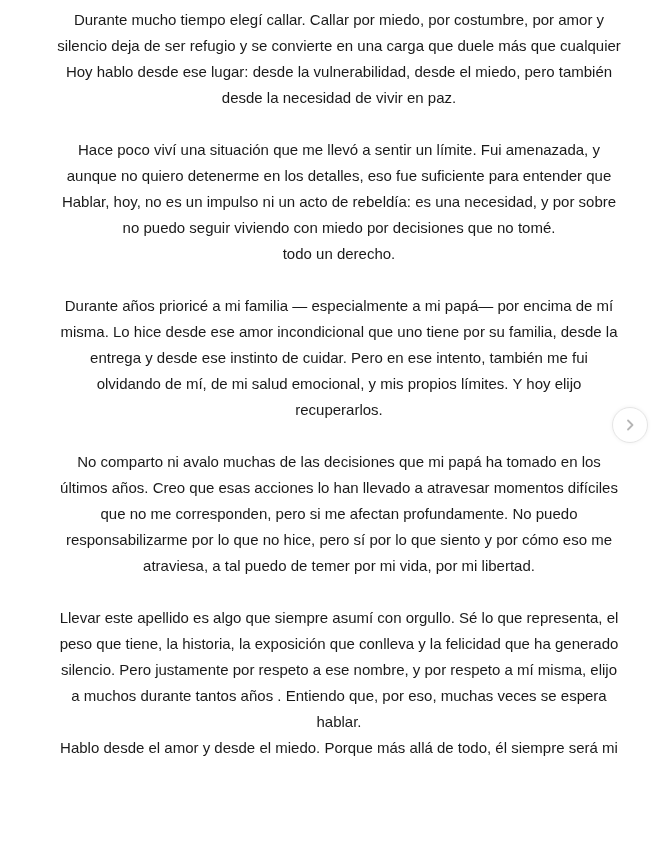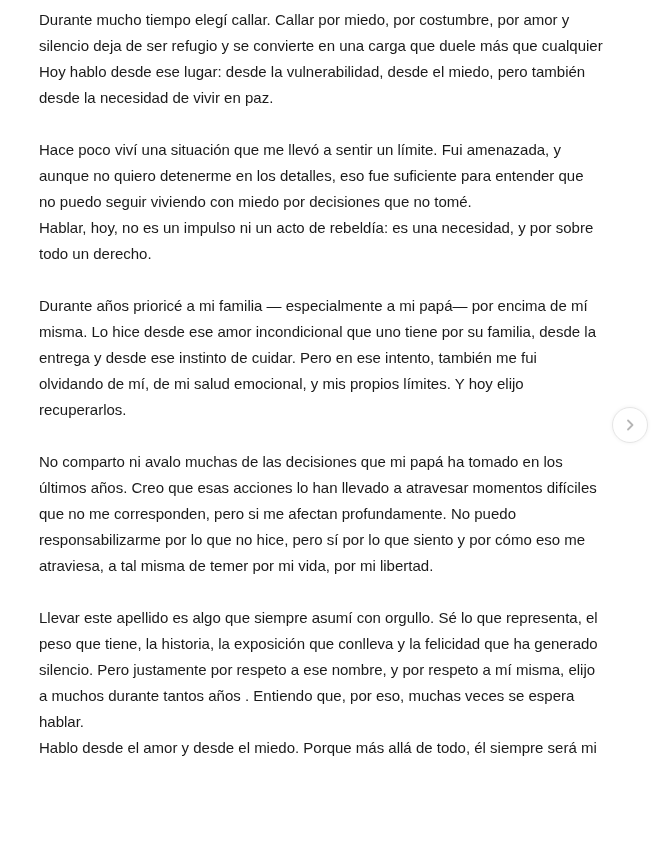--- a/index.html
+++ b/index.html
@@ -4,21 +4,21 @@
   <style>
     html, body { margin: 0; padding: 0; background: #ffffff; }
     body {
       width: 659px; height: 858px; overflow: hidden; position: relative;
       font-family: "Liberation Sans", sans-serif;
     }
     .doc {
       position: absolute; left: 39px; top: 7px; width: 600px;
       font-size: 15px; line-height: 26px; color: #1a1a1a;
     }
-    .para { margin: 0 0 26px 0; }
+    .para { margin: 0 0 26px 0; text-align: center; }
     .line { display: block; white-space: nowrap; }
     .next-btn {
       position: absolute; left: 612px; top: 407px; width: 34px; height: 34px;
       border-radius: 50%; background: #ffffff; border: 1px solid #e6e6e6;
       box-shadow: 0 0 4px rgba(0,0,0,0.06);
       display: flex; align-items: center; justify-content: center; cursor: pointer;
     }
   </style>
 </head>
 <body>
@@ -26,37 +26,37 @@
 <div class="doc">
   <p class="para">
     <span class="line">Durante mucho tiempo elegí callar. Callar por miedo, por costumbre, por amor y</span>
     <span class="line">silencio deja de ser refugio y se convierte en una carga que duele más que cualquier</span>
     <span class="line">Hoy hablo desde ese lugar: desde la vulnerabilidad, desde el miedo, pero también</span>
     <span class="line">desde la necesidad de vivir en paz.</span>
   </p>
   <p class="para">
     <span class="line">Hace poco viví una situación que me llevó a sentir un límite. Fui amenazada, y</span>
     <span class="line">aunque no quiero detenerme en los detalles, eso fue suficiente para entender que</span>
+    <span class="line">Hablar, hoy, no es un impulso ni un acto de rebeldía: es una necesidad, y por sobre</span>
     <span class="line">no puedo seguir viviendo con miedo por decisiones que no tomé.</span>
-    <span class="line">Hablar, hoy, no es un impulso ni un acto de rebeldía: es una necesidad, y por sobre</span>
     <span class="line">todo un derecho.</span>
   </p>
   <p class="para">
     <span class="line">Durante años prioricé a mi familia — especialmente a mi papá— por encima de mí</span>
     <span class="line">misma. Lo hice desde ese amor incondicional que uno tiene por su familia, desde la</span>
     <span class="line">entrega y desde ese instinto de cuidar. Pero en ese intento, también me fui</span>
     <span class="line">olvidando de mí, de mi salud emocional, y mis propios límites. Y hoy elijo</span>
     <span class="line">recuperarlos.</span>
   </p>
   <p class="para">
     <span class="line">No comparto ni avalo muchas de las decisiones que mi papá ha tomado en los</span>
     <span class="line">últimos años. Creo que esas acciones lo han llevado a atravesar momentos difíciles</span>
     <span class="line">que no me corresponden, pero si me afectan profundamente. No puedo</span>
     <span class="line">responsabilizarme por lo que no hice, pero sí por lo que siento y por cómo eso me</span>
-    <span class="line">atraviesa, a tal misma de temer por mi vida, por mi libertad.</span>
+    <span class="line">atraviesa, a tal puedo de temer por mi vida, por mi libertad.</span>
   </p>
   <p class="para">
     <span class="line">Llevar este apellido es algo que siempre asumí con orgullo. Sé lo que representa, el</span>
     <span class="line">peso que tiene, la historia, la exposición que conlleva y la felicidad que ha generado</span>
     <span class="line">silencio. Pero justamente por respeto a ese nombre, y por respeto a mí misma, elijo</span>
     <span class="line">a muchos durante tantos años . Entiendo que, por eso, muchas veces se espera</span>
     <span class="line">hablar.</span>
     <span class="line">Hablo desde el amor y desde el miedo. Porque más allá de todo, él siempre será mi</span>
   </p>
 </div>

